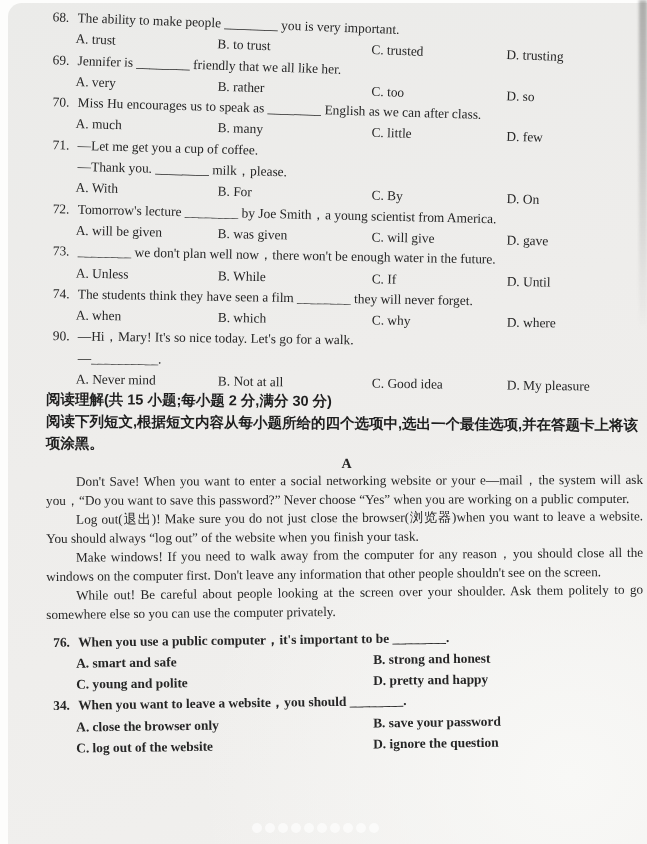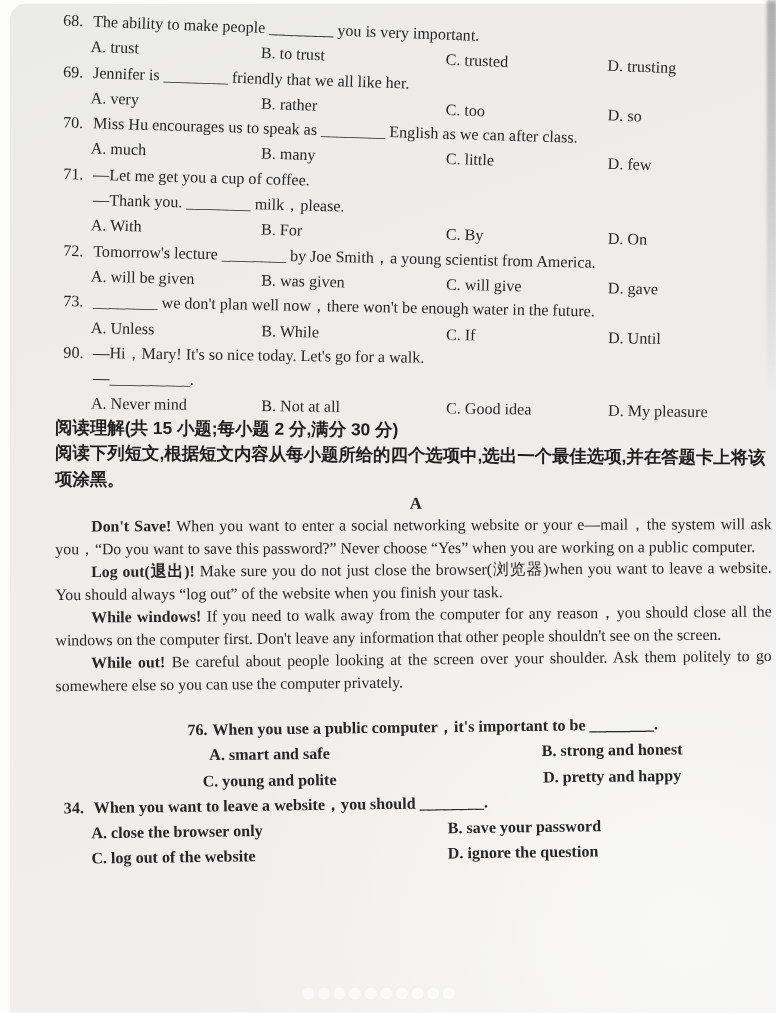--- a/index.html
+++ b/index.html
@@ -42,21 +42,21 @@
     font-size:14.5px;line-height:21.5px;color:#1f1f1f;
   }
   .section-label{
     text-align:center;font-weight:bold;font-size:14px;height:16px;line-height:16px;
     margin-top:1px;margin-bottom:1px;
   }
   .para{
     width:597px;text-align:justify;text-indent:30px;
     font-size:13.2px;line-height:19px;margin:0;
   }
-  .para b{font-weight:bold;}
+  .para b{font-weight:normal;}
   
   .r21{transform:rotate(2.1deg);transform-origin:0 0;}
   .r19{transform:rotate(1.9deg);transform-origin:0 0;}
   .r17{transform:rotate(1.7deg);transform-origin:0 0;}
   .r15{transform:rotate(1.5deg);transform-origin:0 0;}
   .r13{transform:rotate(1.3deg);transform-origin:0 0;}
   .r11{transform:rotate(1.1deg);transform-origin:0 0;}
   .r09{transform:rotate(0.95deg);transform-origin:0 0;}
   .r08{transform:rotate(0.8deg);transform-origin:0 0;}
   .r04{transform:rotate(0.4deg);transform-origin:0 0;}
@@ -138,43 +138,52 @@
     <div>
       <div class="line r11"><span class="qnum">73.</span><span>________ we don't plan well now，there won't be enough water in the future.</span></div>
       <div class="opts r11">
         <span>A. Unless</span>
         <span>B. While</span>
         <span>C. If</span>
         <span>D. Until</span>
       </div>
     </div>
 
+    <div>
+      <div class="line r09"><span class="qnum">74.</span><span>The students think they have seen a film ________ they will never forget.</span></div>
+      <div class="opts r09">
+        <span>A. when</span>
+        <span>B. which</span>
+        <span>C. why</span>
+        <span>D. where</span>
+      </div>
+    </div>
 
     <div>
       <div class="line r08"><span class="qnum">90.</span><span>—Hi，Mary! It's so nice today. Let's go for a walk.</span></div>
       <div class="line cont r08"><span>—__________.</span></div>
       <div class="opts r08">
         <span>A. Never mind</span>
         <span>B. Not at all</span>
         <span>C. Good idea</span>
         <span>D. My pleasure</span>
       </div>
     </div>
 
     <div class="cn r04">阅读理解(共 15 小题;每小题 2 分,满分 30 分)</div>
     <div class="cn r04">阅读下列短文,根据短文内容从每小题所给的四个选项中,选出一个最佳选项,并在答题卡上将该项涂黑。</div>
 
     <div class="section-label r02">A</div>
 
     <p class="para rm02"><b>Don't Save!</b><span> When you want to enter a social networking website or your e—mail，the system will ask you，“Do you want to save this password?” Never choose “Yes” when you are working on a public computer.</span></p>
     <p class="para rm03"><b>Log out(退出)!</b><span> Make sure you do not just close the browser(浏览器)when you want to leave a website. You should always “log out” of the website when you finish your task.</span></p>
-    <p class="para rm05"><b>While windows!</b><span> If you need to walk away from the computer for any reason，you should close all the windows on the computer first. Don't leave any information that other people shouldn't see on the screen.</span></p>
+    <p class="para rm05"><b>Make windows!</b><span> If you need to walk away from the computer for any reason，you should close all the windows on the computer first. Don't leave any information that other people shouldn't see on the screen.</span></p>
     <p class="para rm06"><b>While out!</b><span> Be careful about people looking at the screen over your shoulder. Ask them politely to go somewhere else so you can use the computer privately.</span></p>
 
-    <div class="rq" style="margin-top:18px;text-align:center;">
+    <div class="rq" style="margin-top:8px;">
       <div class="line rm07"><span class="qnum">76.</span><span>When you use a public computer，it's important to be ________.</span></div>
       <div class="opts2 rm07">
         <span>A. smart and safe</span>
         <span>B. strong and honest</span>
       </div>
       <div class="opts2 rm07">
         <span>C. young and polite</span>
         <span>D. pretty and happy</span>
       </div>
     </div>

